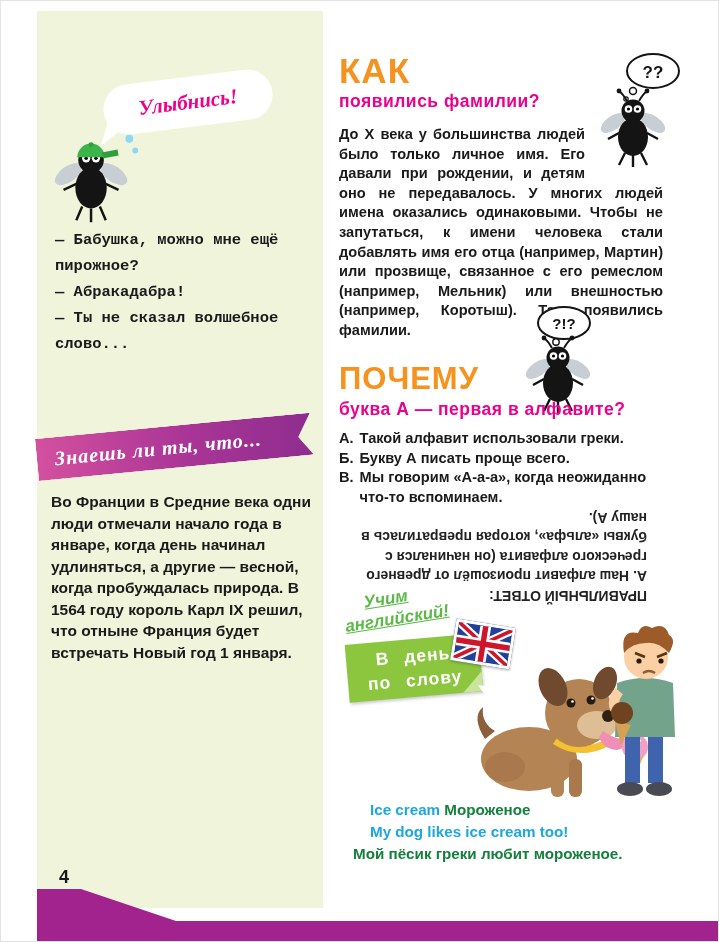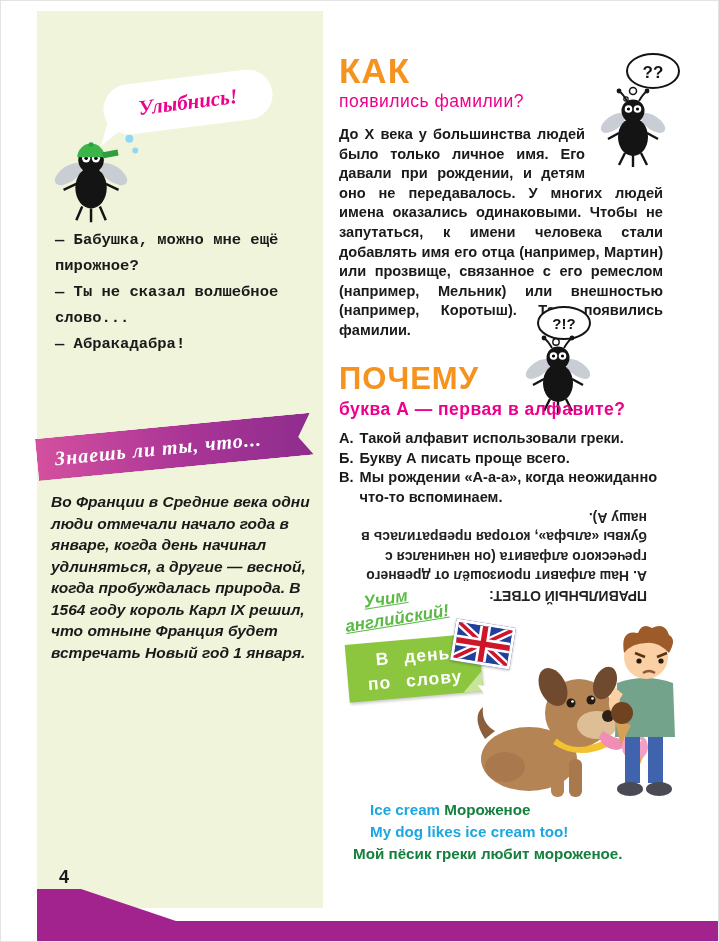--- a/index.html
+++ b/index.html
@@ -30,29 +30,29 @@
   .ribbon {
     left:36px; top:438px; width:276px; height:42px;
     background:linear-gradient(90deg,#D4509F 0%, #A93596 55%, #8E2D8E 100%);
     transform:rotate(-5.5deg); transform-origin:left center;
     display:flex; align-items:center; padding-left:18px;
     color:#fff; font:italic 700 20px "Liberation Serif", serif; letter-spacing:1px;
     clip-path:polygon(0 0,100% 0,95% 55%,100% 100%,0 100%);
     box-shadow:2px 3px 0 rgba(100,20,90,0.25);
   }
 
-  .fact { left:50px; top:490px; width:262px; font-size:15.5px; line-height:21.5px; font-weight:700;font-style:italic; }
+  .fact { left:50px; top:490px; width:262px; font-size:15.5px; line-height:21.5px; font-weight:700; }
 
   .page-num { left:58px; top:866px; font-size:18px; font-weight:700; color:#1a1a1a; }
 
   .bottom-band { left:0; top:880px; width:719px; height:62px; }
 
   
   .kak-title  { left:338px; top:50px;  font-size:35px; font-weight:800; color:#F6921E; letter-spacing:1px; }
-  .kak-sub    { left:338px; top:90px;  font-size:17.5px; font-weight:400; color:#EC008C; letter-spacing:0.5px; }
+  .kak-sub    { left:338px; top:90px;  font-size:17.5px; font-weight:700; color:#EC008C; letter-spacing:0.5px; }
   .why-title  { left:338px; top:360px; font-size:31px; font-weight:800; color:#F6921E; letter-spacing:1px; }
   .why-sub    { left:338px; top:398px; font-size:17.5px; font-weight:800; color:#EC008C; letter-spacing:0.5px; }
 
   .fly-q1-box { left:592px; top:48px;  width:90px; height:120px; }
   .fly-q2-box { left:515px; top:302px; width:90px; height:120px; }
 
   .body1 { left:338px; top:124px; width:324px; font-size:14.6px; line-height:19.6px;
            font-weight:700; text-align:justify; }
   .wrap-spacer { float:right; width:78px; height:46px; }
 
@@ -117,22 +117,22 @@
       <path d="M31 35 A14 14 0 0 1 59 35 Z" fill="#3BB54A"></path>
       <path d="M56 30 L72 27 L73 33 L58 36 Z" fill="#2F9E3F"></path>
       <circle cx="45" cy="22" r="2.5" fill="#2F9E3F"></circle>
       <path d="M30 62 L17 68 M60 62 L73 68" stroke="#141414" stroke-width="2.5" fill="none"></path>
       <path d="M36 85 L30 99 M45 87 L45 101 M54 85 L60 99" stroke="#141414" stroke-width="2.5" fill="none"></path>
     </svg>
   </div>
 
   <div class="abs joke">
     <p>— Бабушка, можно мне ещё пирожное?</p>
+    <p>— Абракадабра!</p>
     <p>— Ты не сказал волшебное слово...</p>
-    <p>— Абракадабра!</p>
   </div>
 
   <div class="abs ribbon">
     <span>Знаешь ли ты, что...</span>
   </div>
 
   <p class="abs fact">Во Франции в Средние века одни люди отмечали начало года в январе, когда день начинал удлиняться, а другие — весной, когда пробуждалась природа. В 1564 году король Карл IX решил, что отныне Франция будет встречать Новый год 1 января.</p>
 
   <div class="abs page-num">4</div>
 
@@ -195,21 +195,21 @@
     <div class="option">
       <span class="letter">А.</span>
       <span>Такой алфавит использовали греки.</span>
     </div>
     <div class="option">
       <span class="letter">Б.</span>
       <span>Букву А писать проще всего.</span>
     </div>
     <div class="option">
       <span class="letter">В.</span>
-      <span>Мы рождении «А-а-а», когда неожиданно что-то вспоминаем.</span>
+      <span>Мы говорим «А-а-а», когда неожиданно что-то вспоминаем.</span>
     </div>
   </div>
 
   <div class="abs answer">
     <p>ПРАВИЛЬНЫЙ ОТВЕТ:</p>
     <p>А. Наш алфавит произошёл от древнего греческого алфавита (он начинался с буквы «альфа», которая превратилась в нашу А).</p>
   </div>
 
   <div class="abs learn-english">
     <span class="l1">Учим</span>

